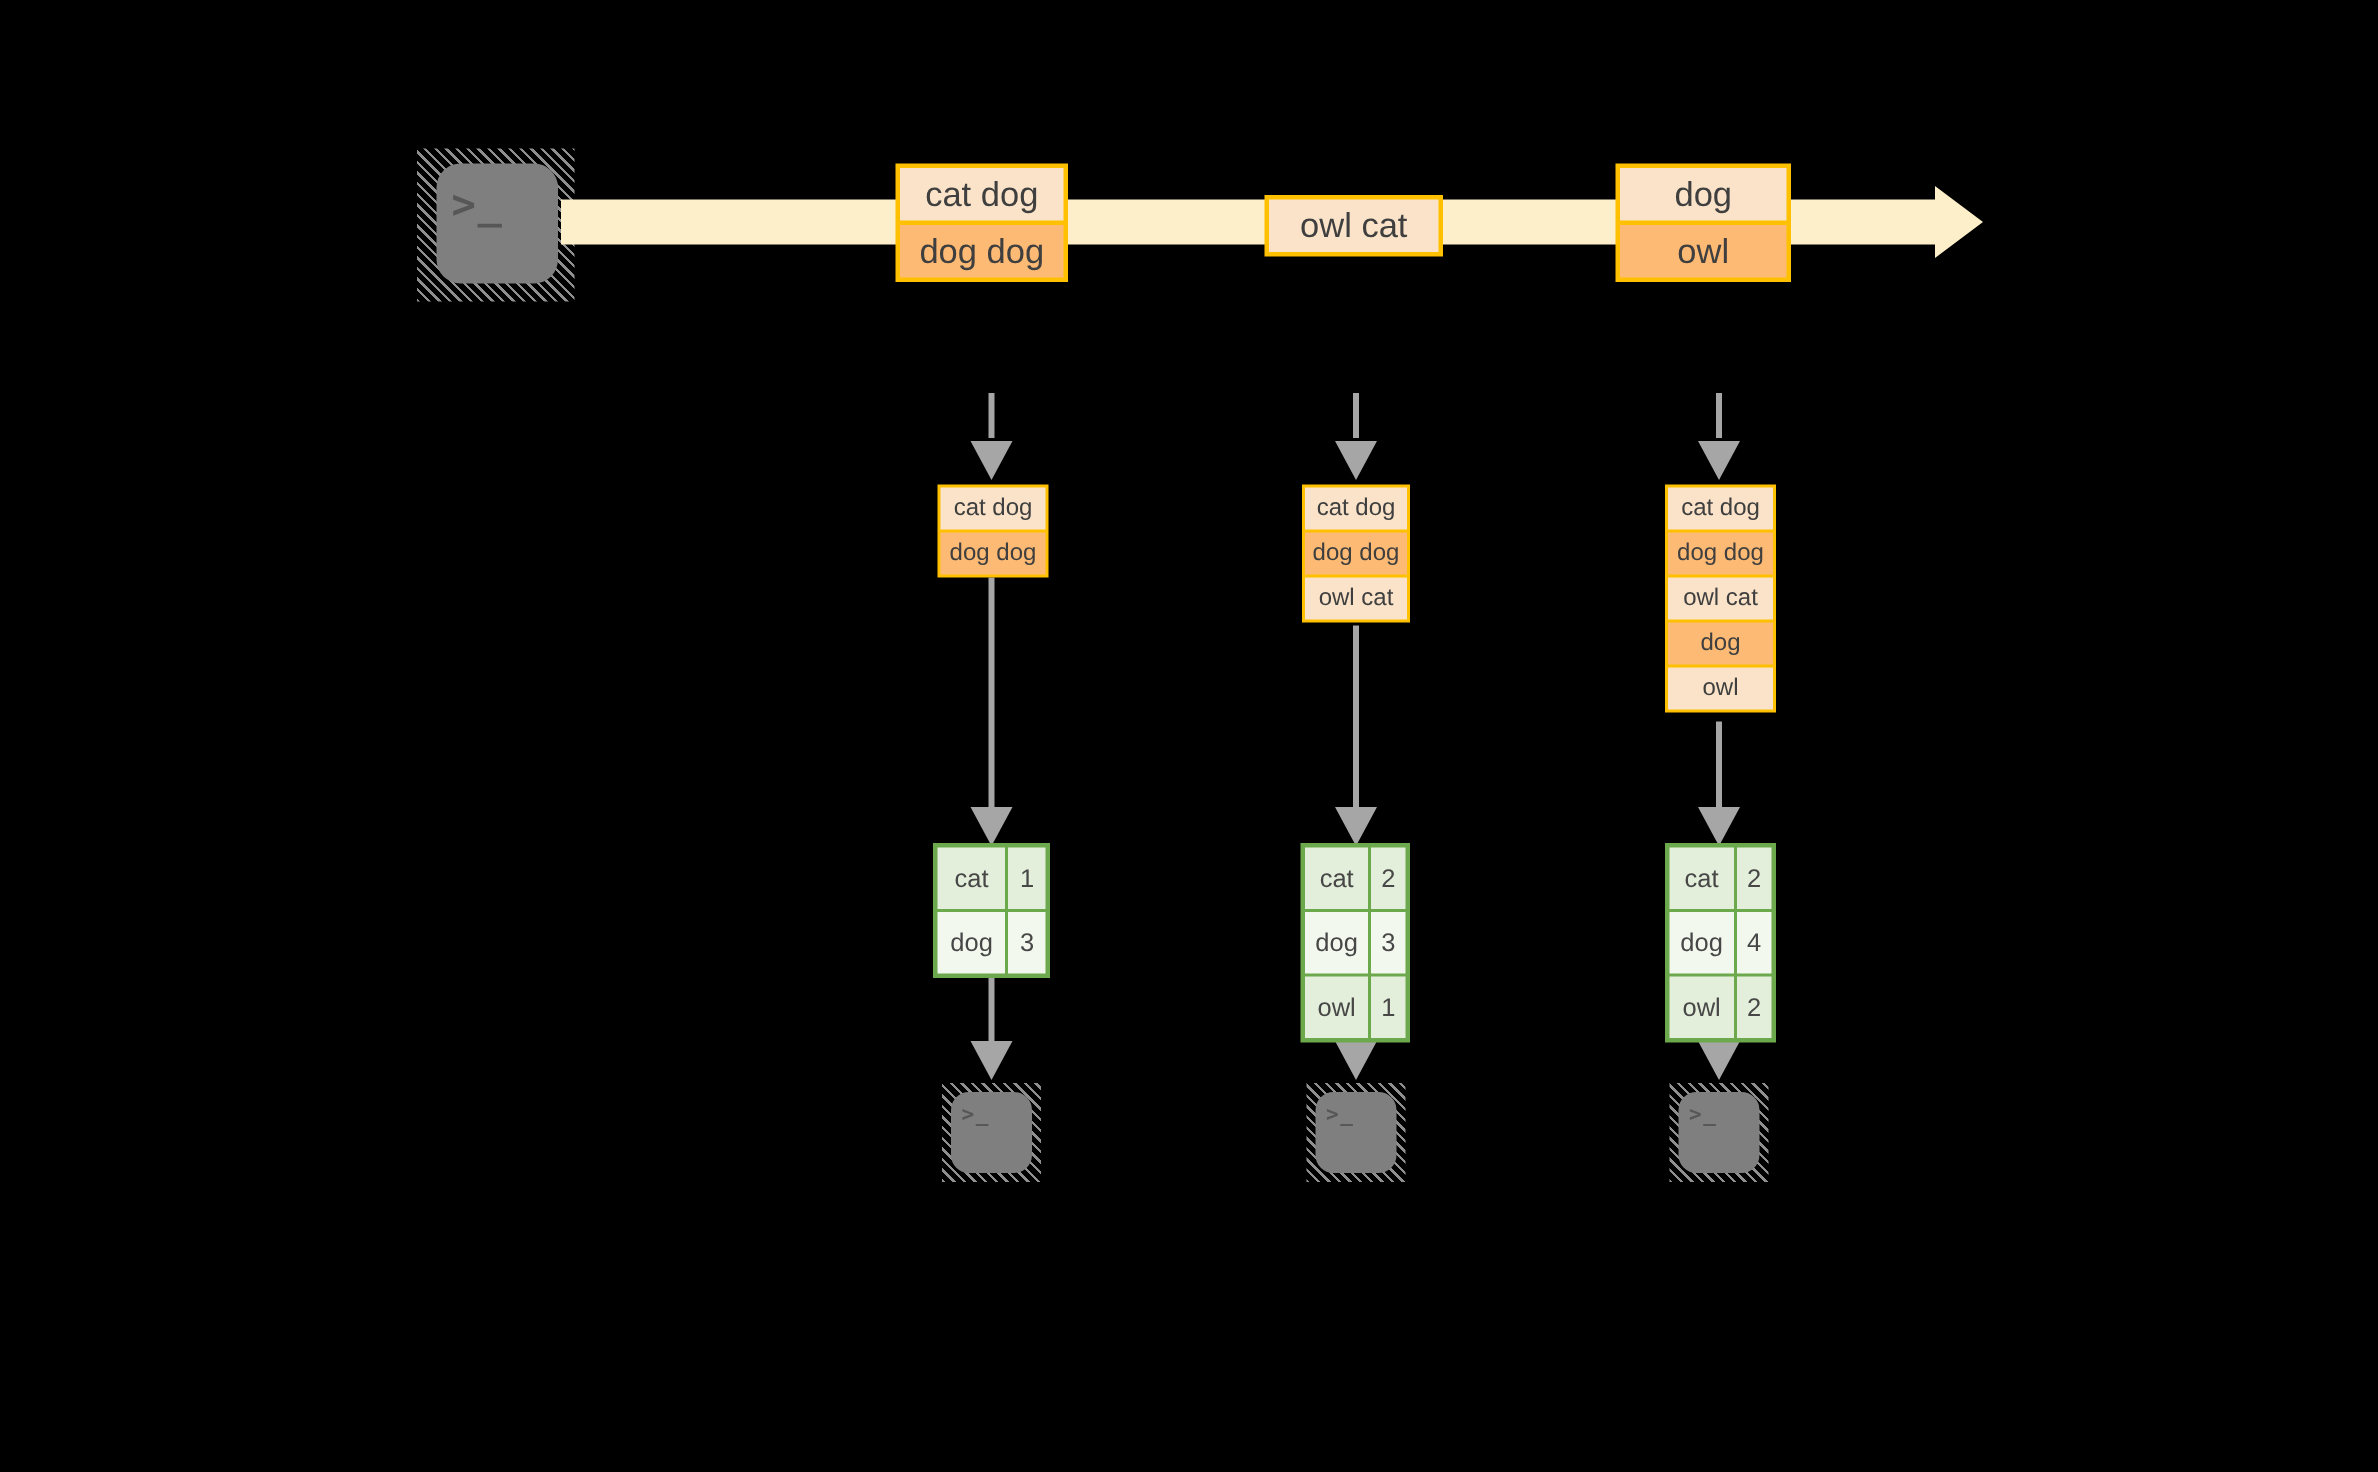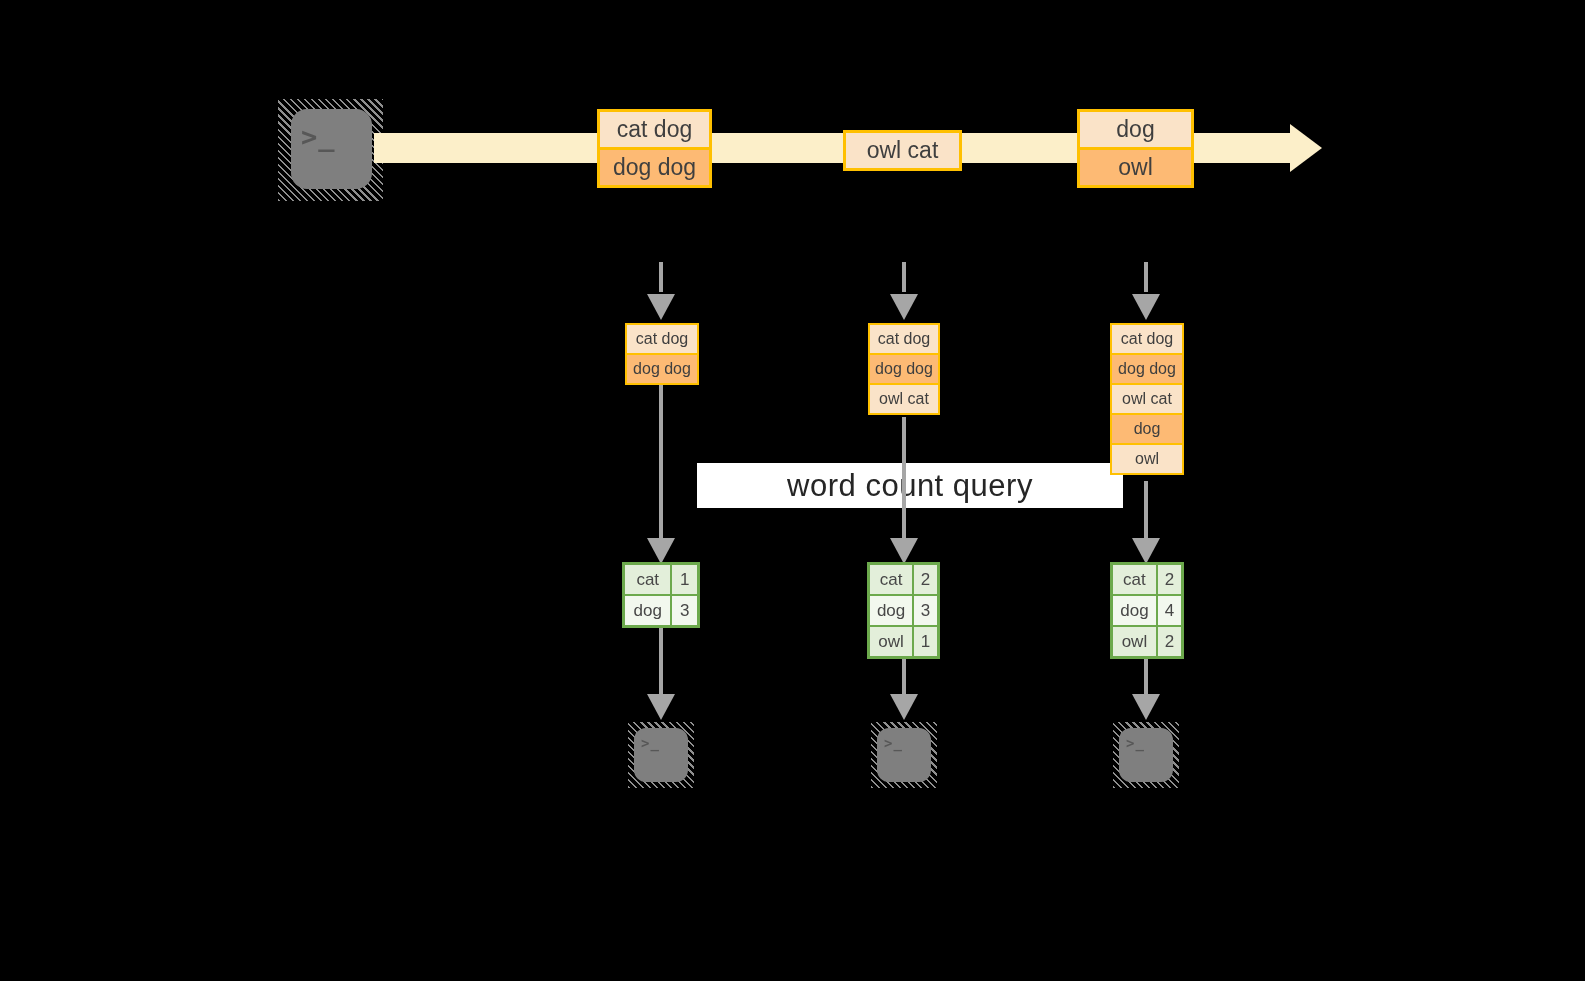--- a/index.html
+++ b/index.html
@@ -101,21 +101,21 @@
   
   .rtable {
     position: absolute; top: 562px; z-index: 3; background: #6ca94c;
     display: grid; gap: 2px; padding: 3px;
   }
   #table-0 { left: 622px; width: 78px; }
   #table-1 { left: 867px; width: 73px; }
   #table-2 { left: 1110px; width: 74px; }
   .rrow { display: grid; grid-template-columns: 1.85fr 1fr; gap: 2px; }
   .rcell {
-    height: 29px; display: flex; align-items: center; justify-content: center;
+    height: 41px; display: flex; align-items: center; justify-content: center;
     font-size: 17px; color: #474747;
   }
   .cellA { background: #e3efda; }
   .cellB { background: #f2f8ee; }
 </style>
 </head>
 <body>
 
 <div class="canvas">
 
@@ -157,23 +157,20 @@
       <div class="stack-row peach">owl cat</div>
     </div>
   <div class="stack" id="stack-2">
       <div class="stack-row peach">cat dog</div>
       <div class="stack-row cream">dog dog</div>
       <div class="stack-row peach">owl cat</div>
       <div class="stack-row cream">dog</div>
       <div class="stack-row peach">owl</div>
     </div>
 
-  <div class="query-banner">
-    <span class="query-label">word count query</span>
-  </div>
 
   <div class="vline" id="mid-0"></div>
   <div class="vline" id="mid-1"></div>
   <div class="vline" id="mid-2"></div>
   <div class="gray-head mid-head" id="mhead-0"></div>
   <div class="gray-head mid-head" id="mhead-1"></div>
   <div class="gray-head mid-head" id="mhead-2"></div>
 
   <div class="rtable" id="table-0">
       <div class="rrow">

